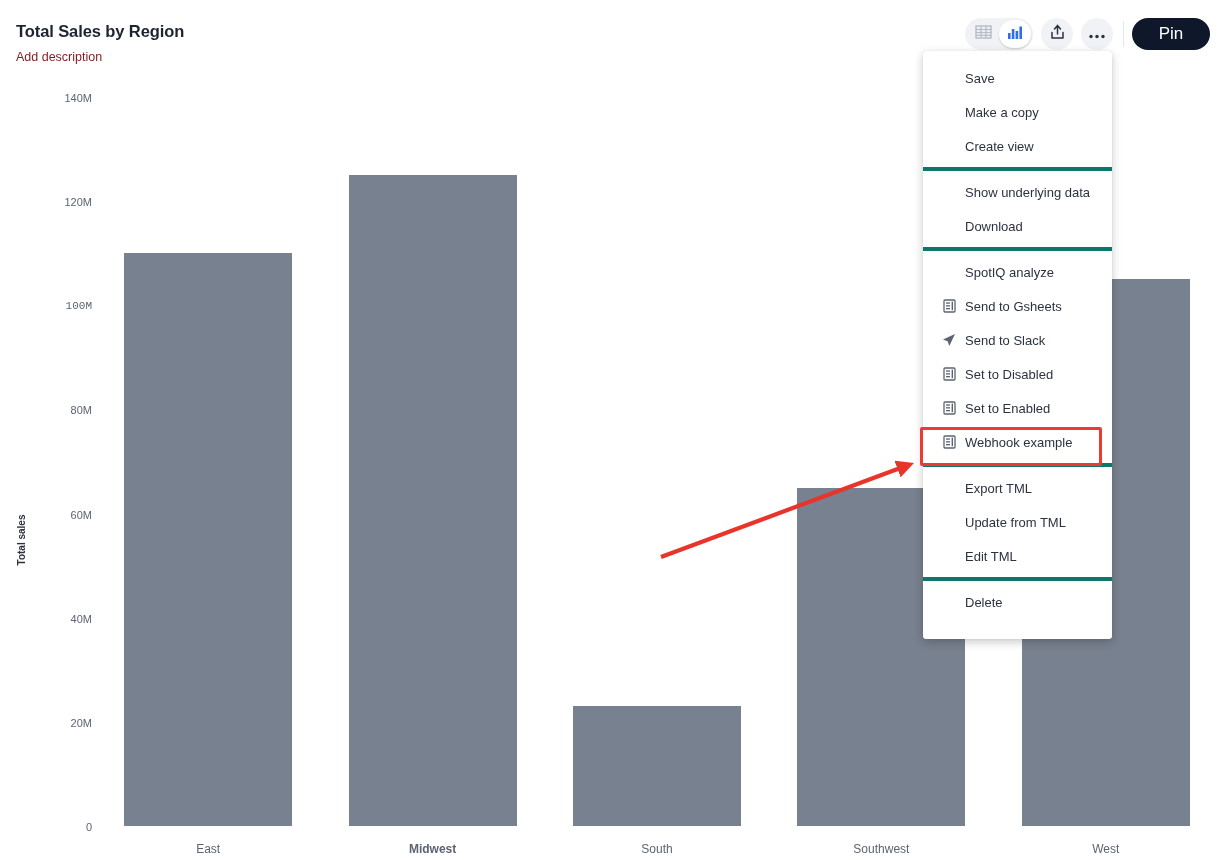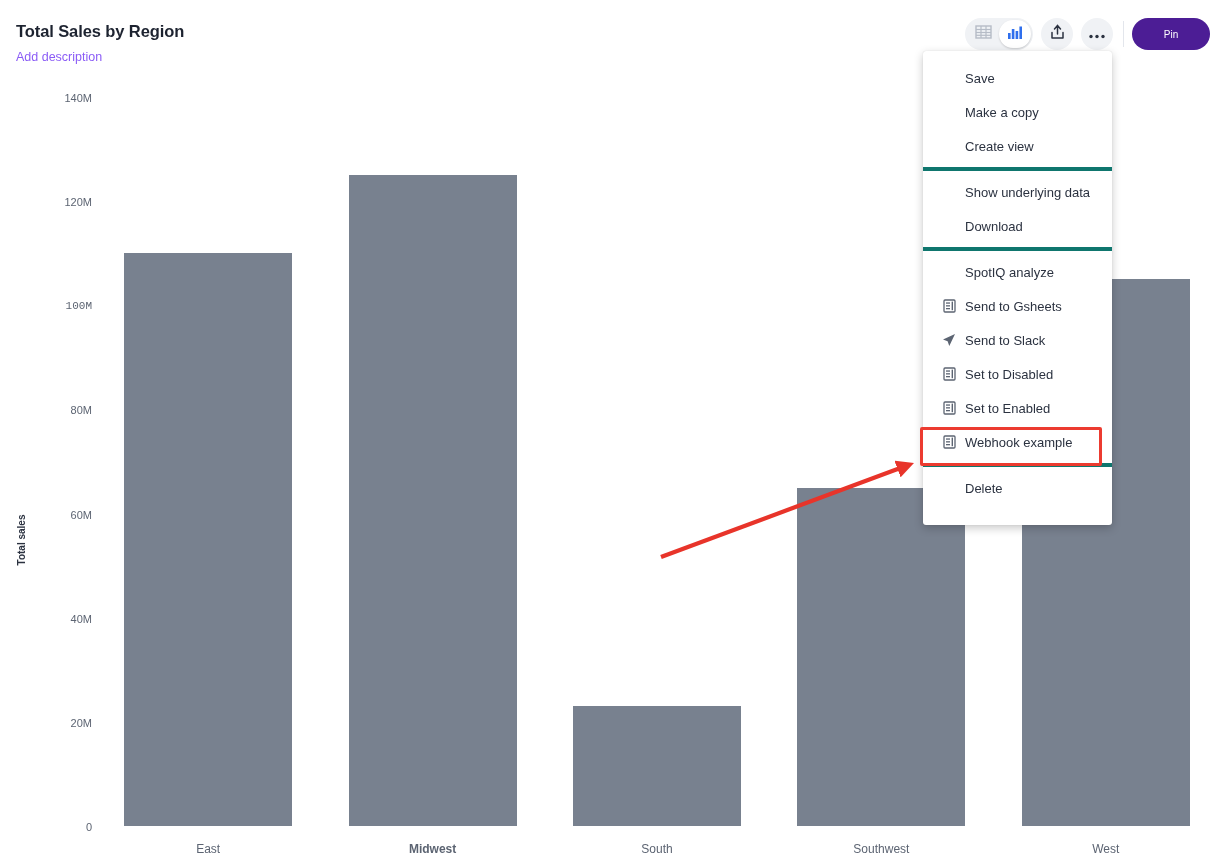--- a/index.html
+++ b/index.html
@@ -26,21 +26,21 @@
     font-size: 16.5px;
     font-weight: bold;
     color: #1d2330;
     letter-spacing: -0.1px;
   }
   #page-description {
     position: absolute;
     left: 16px; top: 50px;
     font-size: 12.5px;
     font-weight: normal;
-    color: #8b5cf6;
+    color: #7f1d1d;
   }
 
   
   #toolbar {
     position: absolute;
     right: 8px; top: 14px;
     height: 40px;
     display: flex;
     align-items: center;
     gap: 0px;
@@ -79,23 +79,23 @@
   .divider-v {
     width: 1px; height: 26px;
     background: #e3e6ec;
     margin: 0 8px 0 2px;
   }
   #pin-button {
     height: 32px;
     min-width: 78px;
     padding: 0 22px;
     border-radius: 16px;
-    background: #4c1d95;
+    background: #0f172a;
     color: #ffffff;
-    font-size: 10px;
+    font-size: 17px;
     display: flex;
     align-items: center;
     justify-content: center;
     cursor: pointer;
     border: none;
     font-family: "Liberation Sans", sans-serif;
   }
 
   
   #chart-area {
@@ -374,18 +374,29 @@
             <rect x="3" y="6.2" width="4" height="1.3" fill="#5c6472"></rect>
             <rect x="3" y="9" width="4" height="1.3" fill="#5c6472"></rect>
             <rect x="8.6" y="2.6" width="1.4" height="8.6" fill="#5c6472"></rect>
           </svg>
         </span>
         <span class="mi-label">Webhook example</span>
       </div>
     </div>
     <div class="menu-section">
       <div class="menu-item no-icon">
+        <span class="mi-label">Export TML</span>
+      </div>
+      <div class="menu-item no-icon">
+        <span class="mi-label">Update from TML</span>
+      </div>
+      <div class="menu-item no-icon">
+        <span class="mi-label">Edit TML</span>
+      </div>
+    </div>
+    <div class="menu-section">
+      <div class="menu-item no-icon">
         <span class="mi-label">Delete</span>
       </div>
     </div>
   </div>
 
 <div id="highlight-box"></div>
 
 </body></html>

